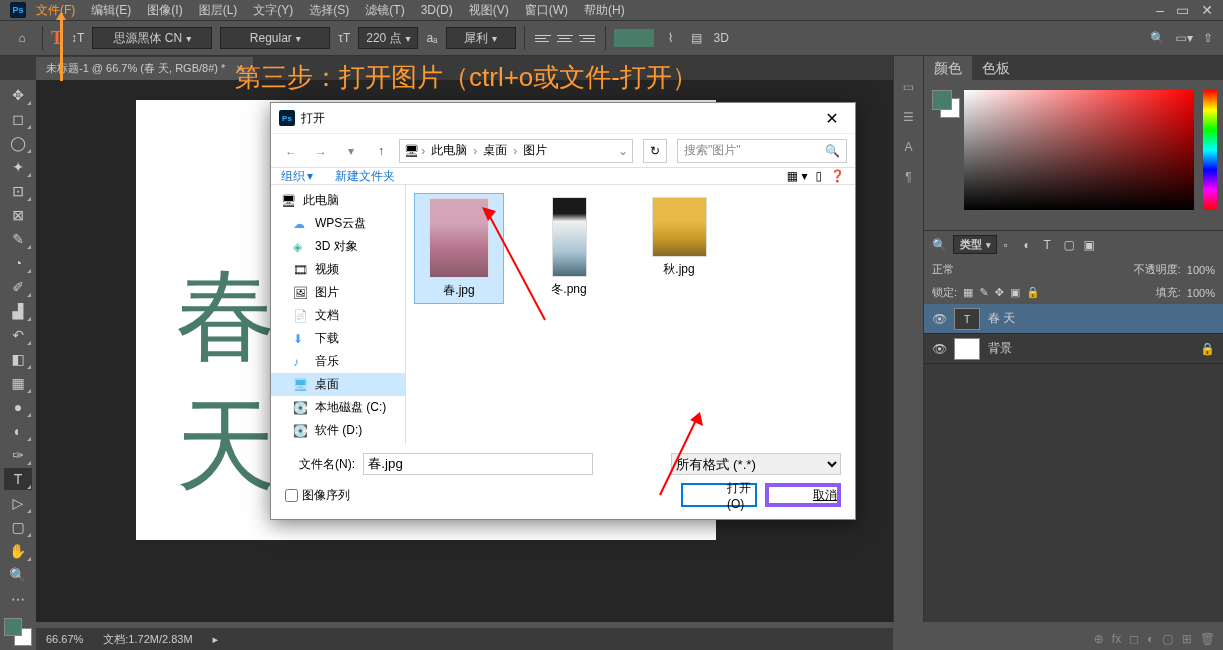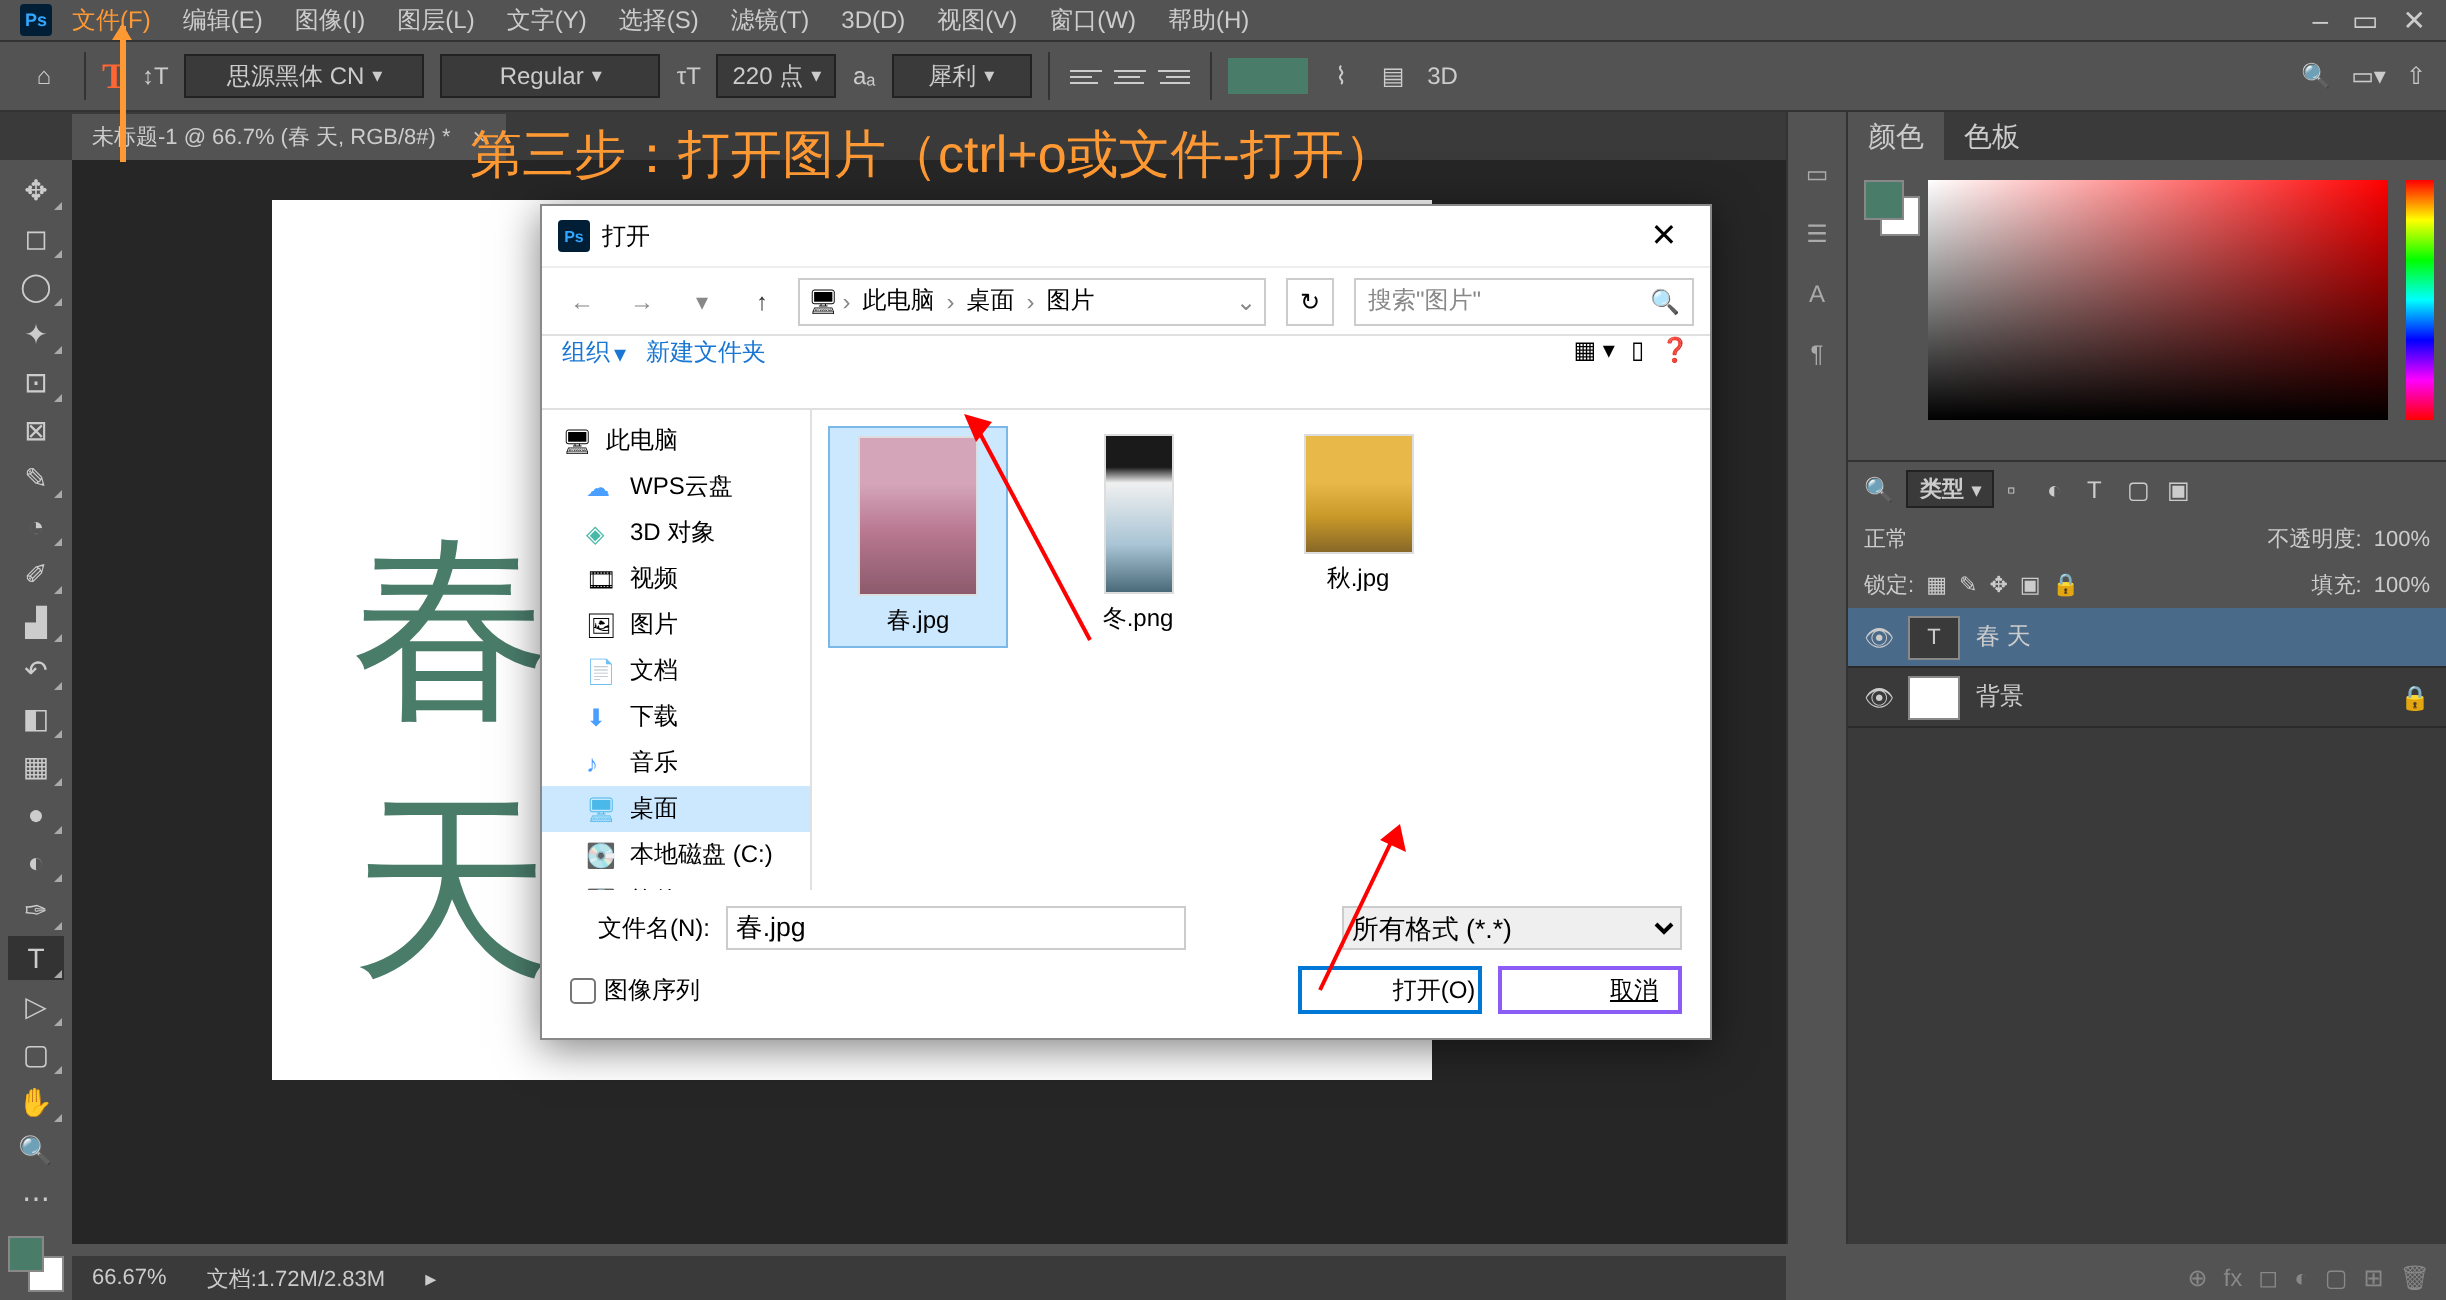--- a/index.html
+++ b/index.html
@@ -95,41 +95,41 @@
 .dialog-title .close-btn { margin-left: auto; width: 30px; height: 30px; display: flex; align-items: center; justify-content: center; cursor: pointer; font-size: 16px; }
 .dialog-nav { height: 34px; display: flex; align-items: center; padding: 0 8px; gap: 6px; border-top: 1px solid #eee; }
 .dialog-nav .nav-btn { width: 24px; height: 24px; display: flex; align-items: center; justify-content: center; cursor: pointer; color: #888; }
 .dialog-nav .nav-btn.enabled { color: #333; }
 .dialog-nav .breadcrumb { flex: 1; display: flex; align-items: center; border: 1px solid #ccc; height: 24px; padding: 0 4px; gap: 2px; }
 .dialog-nav .breadcrumb .bc-item { padding: 0 4px; cursor: pointer; }
 .dialog-nav .breadcrumb .bc-sep { color: #888; }
 .dialog-nav .refresh { width: 24px; height: 24px; border: 1px solid #ccc; display: flex; align-items: center; justify-content: center; cursor: pointer; margin-left: 4px; }
 .dialog-nav .search { width: 170px; border: 1px solid #ccc; height: 24px; padding: 0 6px; margin-left: 4px; display: flex; align-items: center; color: #888; }
 .dialog-nav .search .search-ico { margin-left: auto; }
-.dialog-toolbar { height: 38px; display: flex; align-items: flex-start; padding: 0 10px; gap: 10px; border-top: 1px solid #e0e0e0; border-bottom: 1px solid #e0e0e0; }
+.dialog-toolbar { height: 18px; display: flex; align-items: center; padding: 0 10px; gap: 22px; border-top: 1px solid #e0e0e0; border-bottom: 1px solid #e0e0e0; }
 .dialog-toolbar .tb-item { color: #1976d2; cursor: pointer; display: flex; align-items: center; gap: 2px; }
 .dialog-toolbar .tb-right { margin-left: auto; display: flex; gap: 8px; align-items: center; }
 .dialog-body { flex: 1; display: flex; overflow: hidden; }
 .dialog-tree { width: 135px; border-right: 1px solid #e0e0e0; overflow-y: auto; padding: 4px 0; }
 .tree-item { display: flex; align-items: center; padding: 3px 10px; gap: 6px; cursor: pointer; font-size: 12px; }
 .tree-item.selected { background: #cce8ff; }
 .tree-item.sub { padding-left: 22px; }
 .tree-item .tico { width: 16px; height: 14px; display: inline-block; }
 .dialog-files { flex: 1; padding: 8px; display: flex; gap: 20px; align-items: flex-start; }
 .file-item { width: 90px; display: flex; flex-direction: column; align-items: center; gap: 4px; cursor: pointer; padding: 4px; }
 .file-item.selected { background: #cce8ff; border: 1px solid #7ab8e8; }
 .file-thumb { width: 60px; height: 80px; border: 1px solid #ddd; }
 .dialog-footer { padding: 8px 14px 12px; display: flex; flex-direction: column; gap: 8px; }
 .footer-row { display: flex; align-items: center; gap: 8px; }
 .footer-row .fn-label { width: 70px; text-align: right; }
 .footer-row input[type=text] { flex: 0 0 230px; border: 1px solid #ccc; height: 22px; padding: 0 4px; }
 .footer-row select { flex: 0 0 170px; border: 1px solid #ccc; height: 22px; margin-left: auto; }
-.footer-row .btn { width: 92px; height: 24px; border: 1px solid #0078d7; background: #fff; cursor: pointer; display: flex; align-items: center; justify-content: center; padding-left: 44px; }
+.footer-row .btn { width: 76px; height: 24px; border: 1px solid #0078d7; background: #fff; cursor: pointer; display: flex; align-items: center; justify-content: center; padding-left: 44px; }
 .footer-row .btn.primary { border: 2px solid #0078d7; }
-.footer-row .btn.secondary { border: 2px solid #8b5cf6; text-decoration: underline; }
+.footer-row .btn.secondary { border: 4px solid #8b5cf6; text-decoration: underline; }
 .footer-row .checkbox-wrap { display: flex; align-items: center; gap: 4px; }
 
 
 .red-arrow { position: absolute; z-index: 150; }
 .red-arrow.arrow-file { left: 480px; top: 205px; width: 70px; height: 120px; }
 .red-arrow.arrow-open { left: 655px; top: 410px; width: 50px; height: 90px; }
 .red-arrow svg { width: 100%; height: 100%; }
 
 
 .thumb-spring { background: linear-gradient(#d4a4b8 30%, #b87890 60%, #8b5a6b); }

